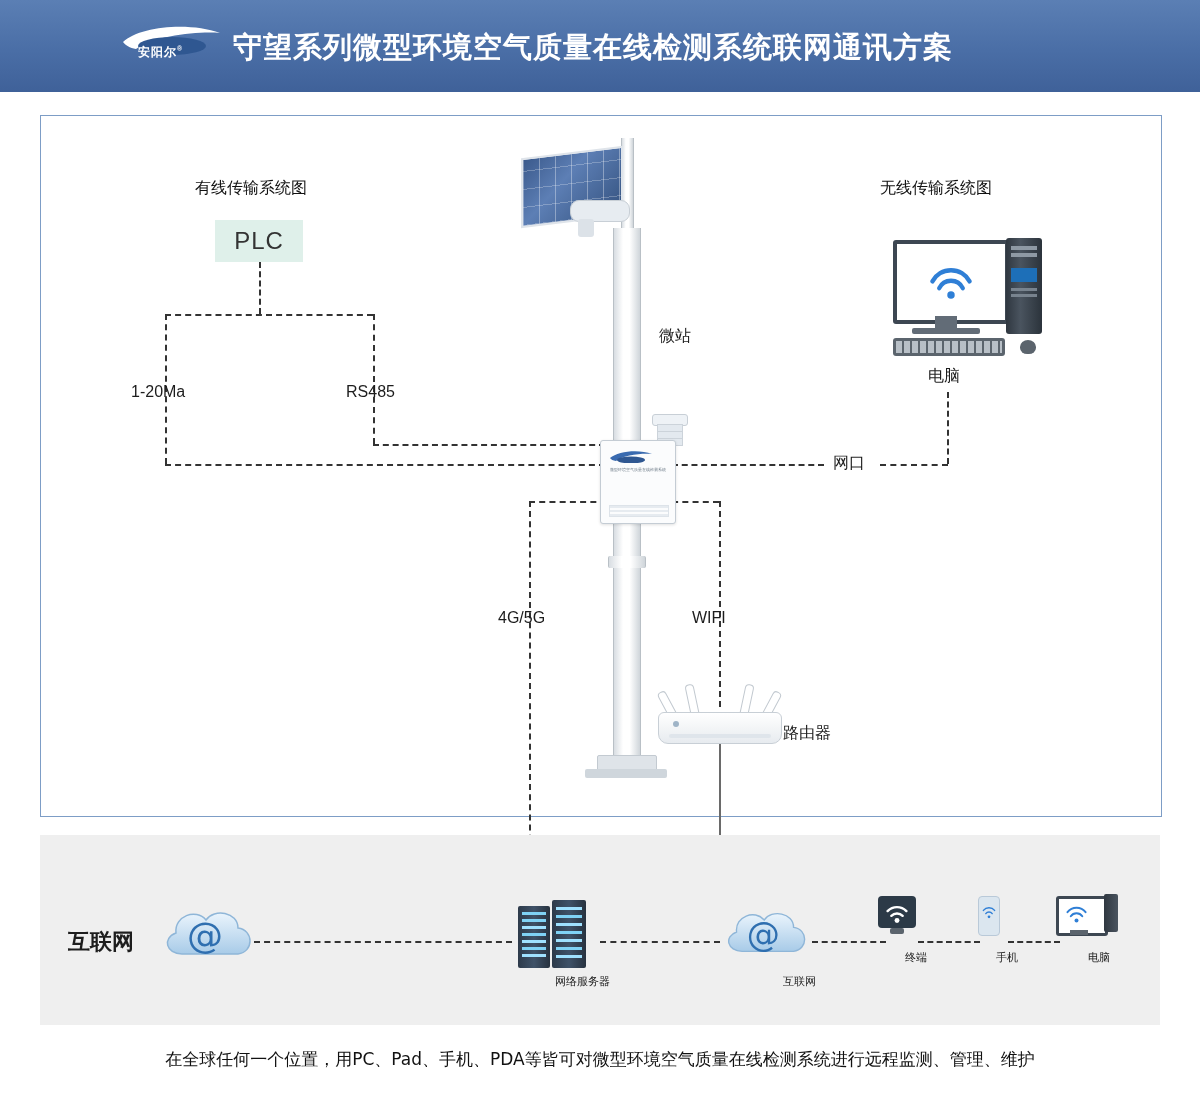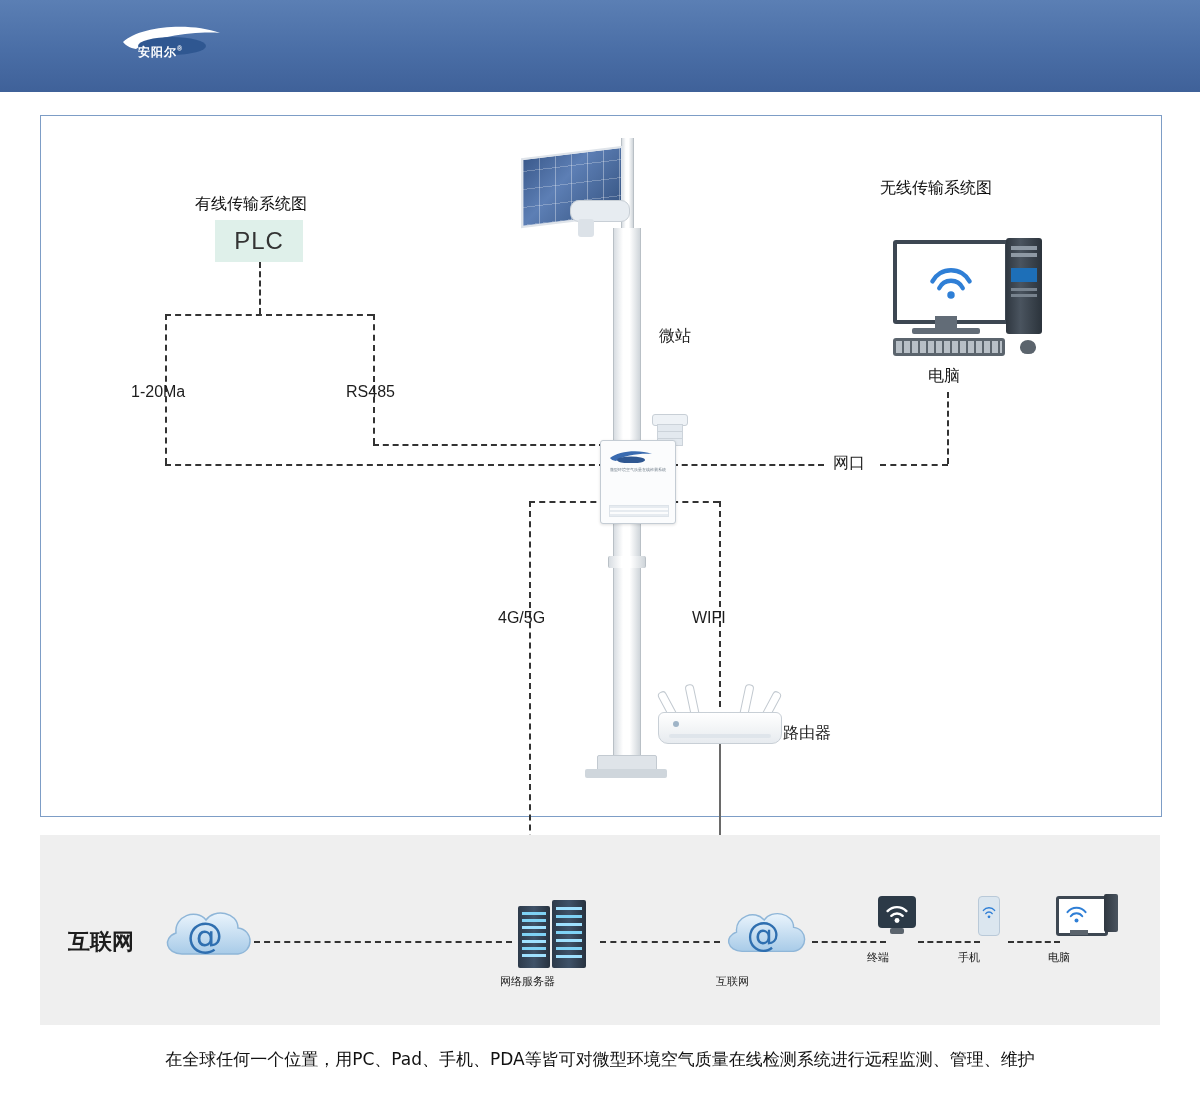--- a/index.html
+++ b/index.html
@@ -124,42 +124,43 @@
   }
   .ant{
     position:absolute;background:#ffffff;border:1px solid #c2c9d0;border-radius:4px;
   }
   .cloud-svg{position:absolute;}
   .server-rack{
     position:absolute;background:linear-gradient(90deg,#2d3a4a,#3f5268 50%,#27323f);
     border-radius:2px;
   }
   .devlabel{
-    position:absolute;font-size:11px;color:#222;text-align:left;white-space:nowrap;
+    position:absolute;font-size:11px;color:#222;text-align:right;white-space:nowrap;
     font-family:"DejaVu Sans","Liberation Sans",sans-serif;
   }
 </style>
 </head>
 <body>
 
 <div class="header">
   <div class="logo-wrap">
     <svg class="logo-swoosh" viewBox="0 0 105 34">
       <path d="M3 20 C 20 4, 70 0, 100 11 C 78 9, 34 14, 16 27 C 10 26, 5 23, 3 20 Z" fill="#ffffff"></path>
       <ellipse cx="52" cy="24" rx="34" ry="9" fill="#2f5791"></ellipse>
     </svg>
     <div class="logo-text">
       <span>安阳尔</span><span class="logo-r">®</span>
     </div>
   </div>
+  <div class="header-title">守望系列微型环境空气质量在线检测系统联网通讯方案</div>
 </div>
 
 <div class="frame"></div>
 
-<div class="section-title" style="left:195px;top:178px;margin-top:16px;">有线传输系统图</div>
+<div class="section-title" style="left:195px;top:178px;">有线传输系统图</div>
 <div class="section-title" style="left:880px;top:178px;">无线传输系统图</div>
 
 <div class="plc-box">
   <span>PLC</span>
 </div>
 
 <div class="dash-v" style="left:259px;top:262px;height:52px;"></div>
 
 <div class="dash-h" style="left:165px;top:314px;width:208px;"></div>
 

